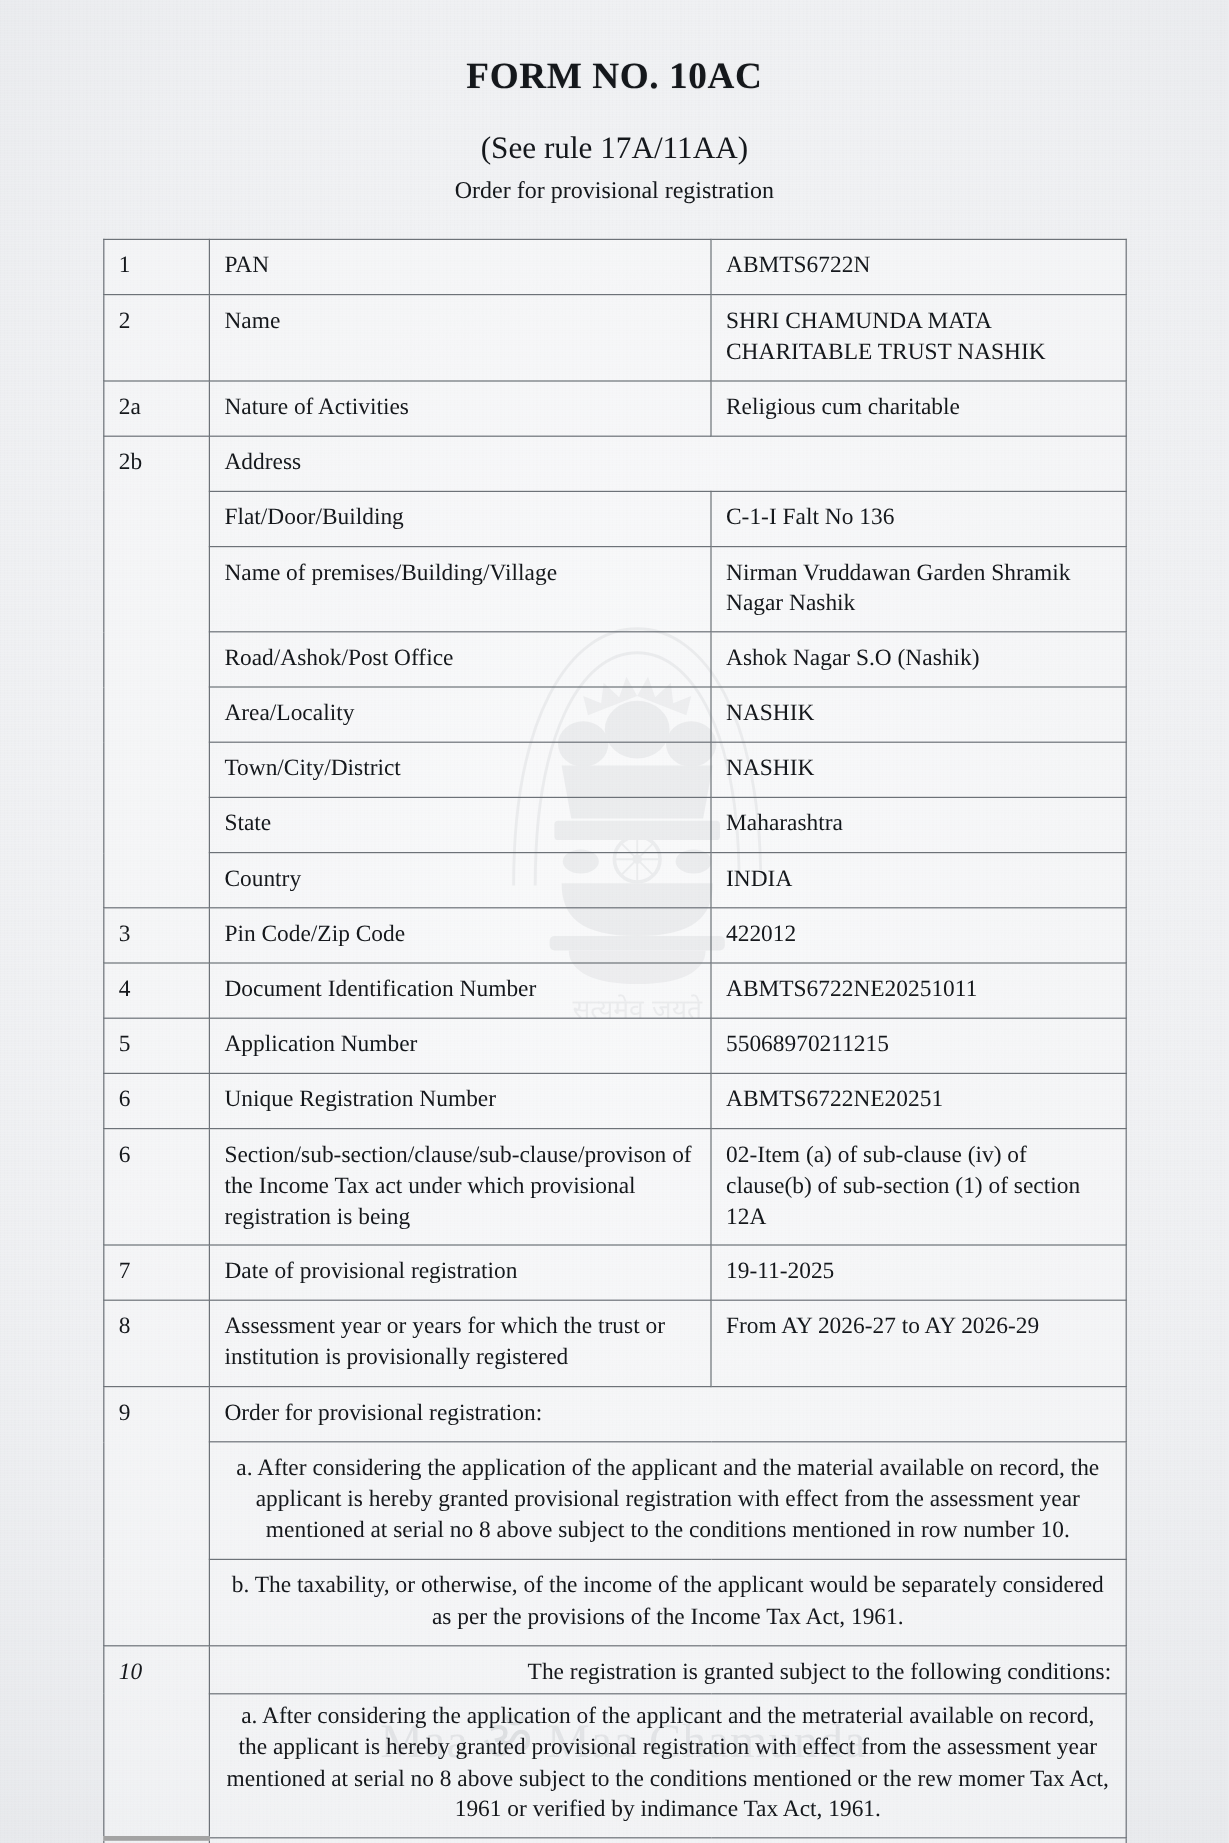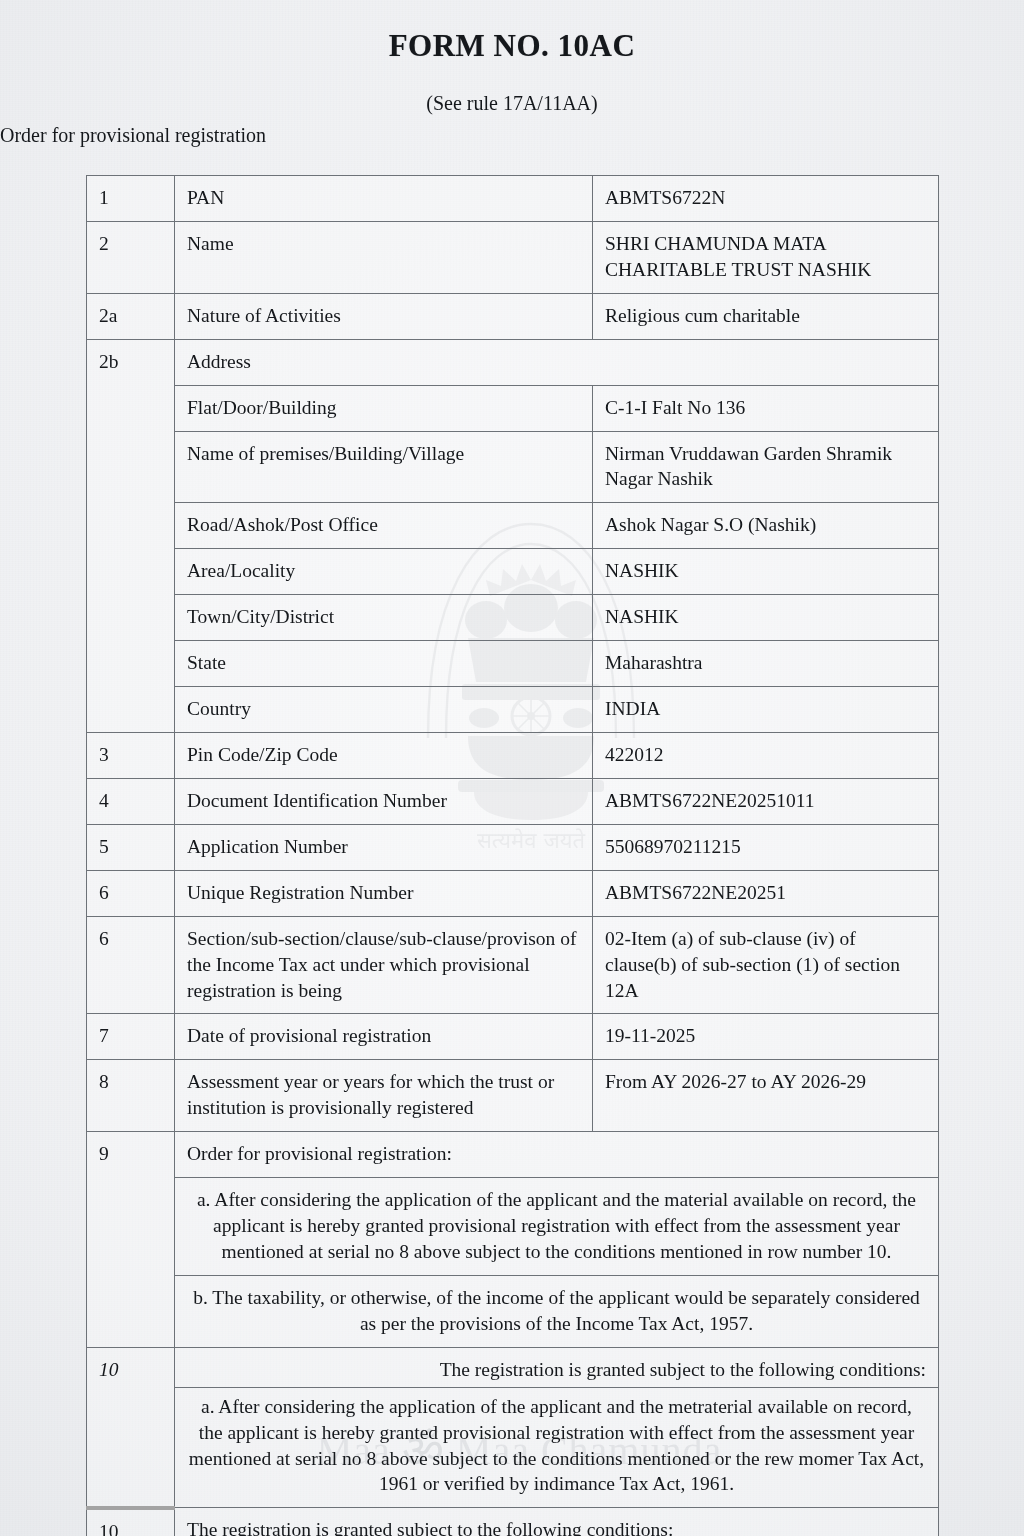--- a/index.html
+++ b/index.html
@@ -73,30 +73,31 @@
     position: relative;
     z-index: 3;
     width: 1024px;
   }
   .title {
     text-align: center;
     font-weight: bold;
     font-size: 31px;
     letter-spacing: 0.5px;
     margin: 0;
-    padding-top: 28px;
+    padding-top: 45px;
     text-shadow: 0 0 1px rgba(0,0,0,0.25);
   }
   .subtitle-1 {
     text-align: center;
-    font-size: 20px;
+    font-size: 26px;
     margin: 0;
     padding-top: 28px;
   }
   .subtitle-2 {
+    text-align: center;
     font-size: 20px;
     margin: 0;
     padding-top: 9px;
   }
 
   
   table.form {
     border-collapse: collapse;
     width: 852px;
     margin: 28px 0 0 86px;
@@ -297,21 +298,21 @@
       </tr>
 
       <tr>
         <td class="sr" rowspan="3" style="border-bottom:1px solid #6d7278;">9</td>
         <td class="label" colspan="2">Order for provisional registration:</td>
       </tr>
       <tr>
         <td class="para" colspan="2">a. After considering the application of the applicant and the material available on record, the applicant is hereby granted provisional registration with effect from the assessment year mentioned at serial no 8 above subject to the conditions mentioned in row number 10.</td>
       </tr>
       <tr>
-        <td class="para" colspan="2">b. The taxability, or otherwise, of the income of the applicant would be separately considered as per the provisions of the Income Tax Act, 1957.</td>
+        <td class="para" colspan="2">b. The taxability, or otherwise, of the income of the applicant would be separately considered as per the provisions of the Income Tax Act, 1961.</td>
       </tr>
 
       <tr>
         <td class="sr" rowspan="2" style="border-bottom:4px solid #a3a3a3;font-style:italic;">10</td>
         <td class="label noborder-bottom" colspan="2" style="padding-bottom:4px;text-align:right;">The registration is granted subject to the following conditions:</td>
       </tr>
       <tr>
         <td class="para noborder-top" colspan="2" style="padding-top:6px;">a. After considering the application of the applicant and the metraterial available on record, the applicant is hereby granted provisional registration with effect from the assessment year mentioned at serial no 8 above subject to the conditions mentioned or the rew momer Tax Act, 1961 or verified by indimance Tax Act, 1961.</td>
       </tr>
 

